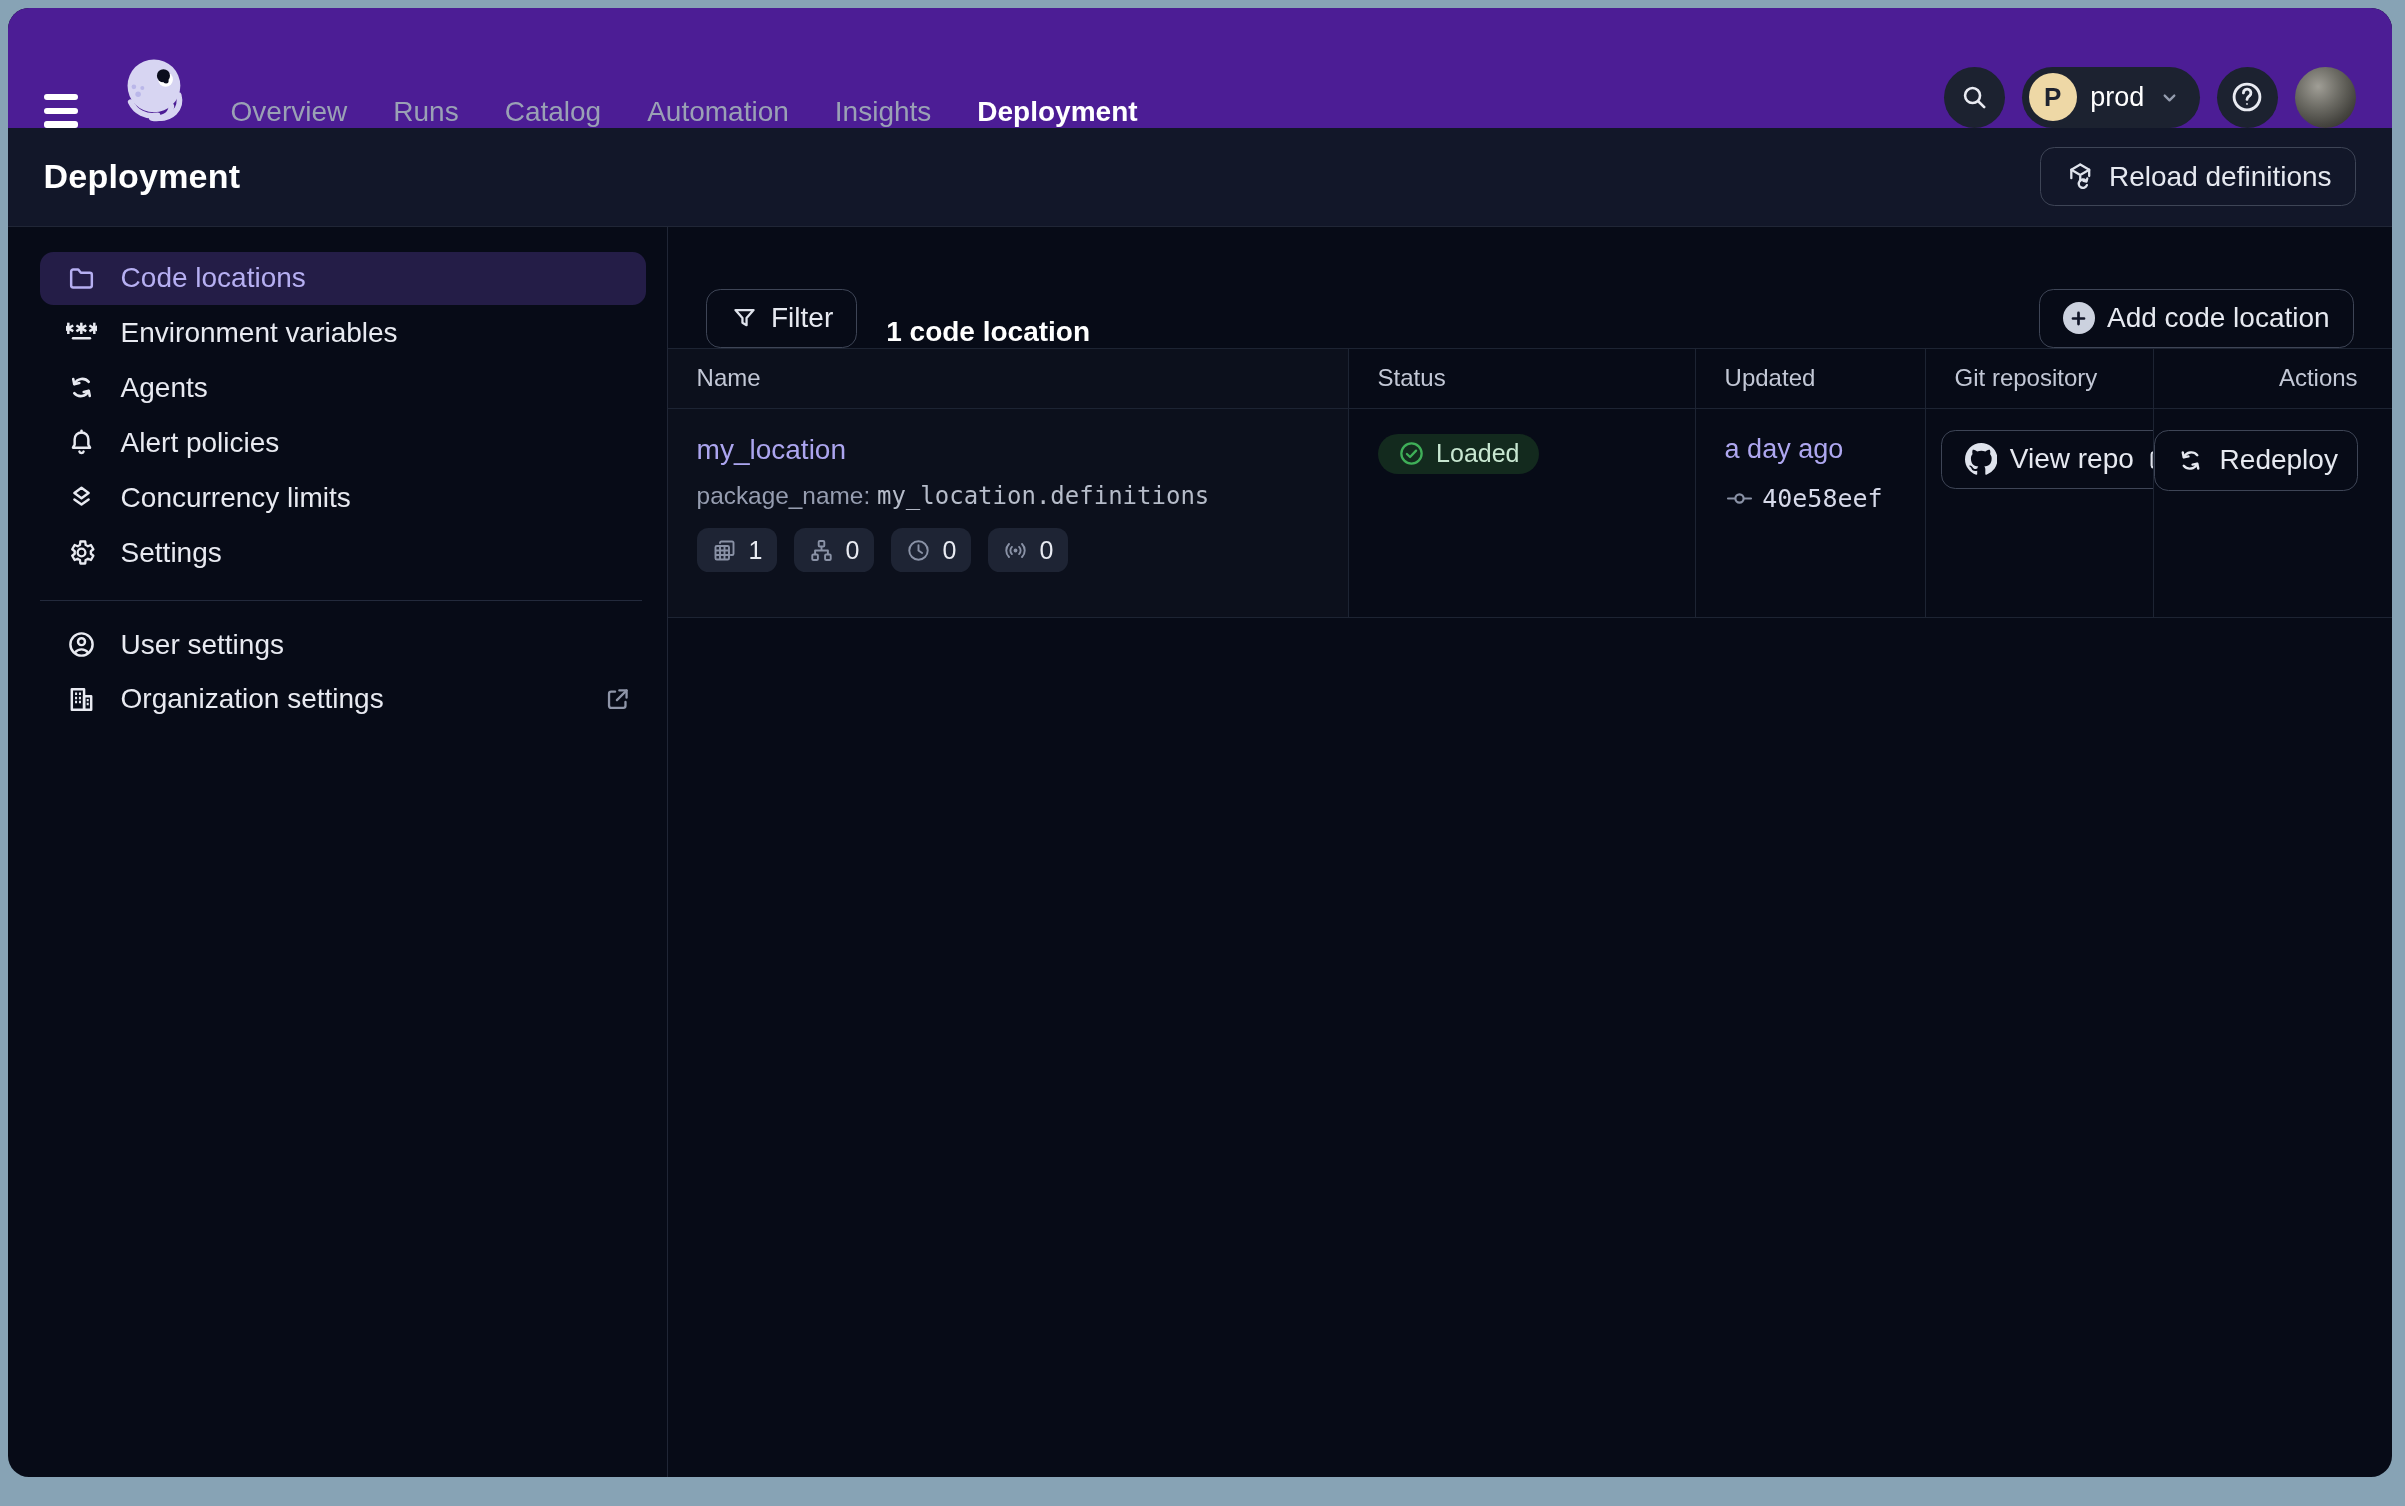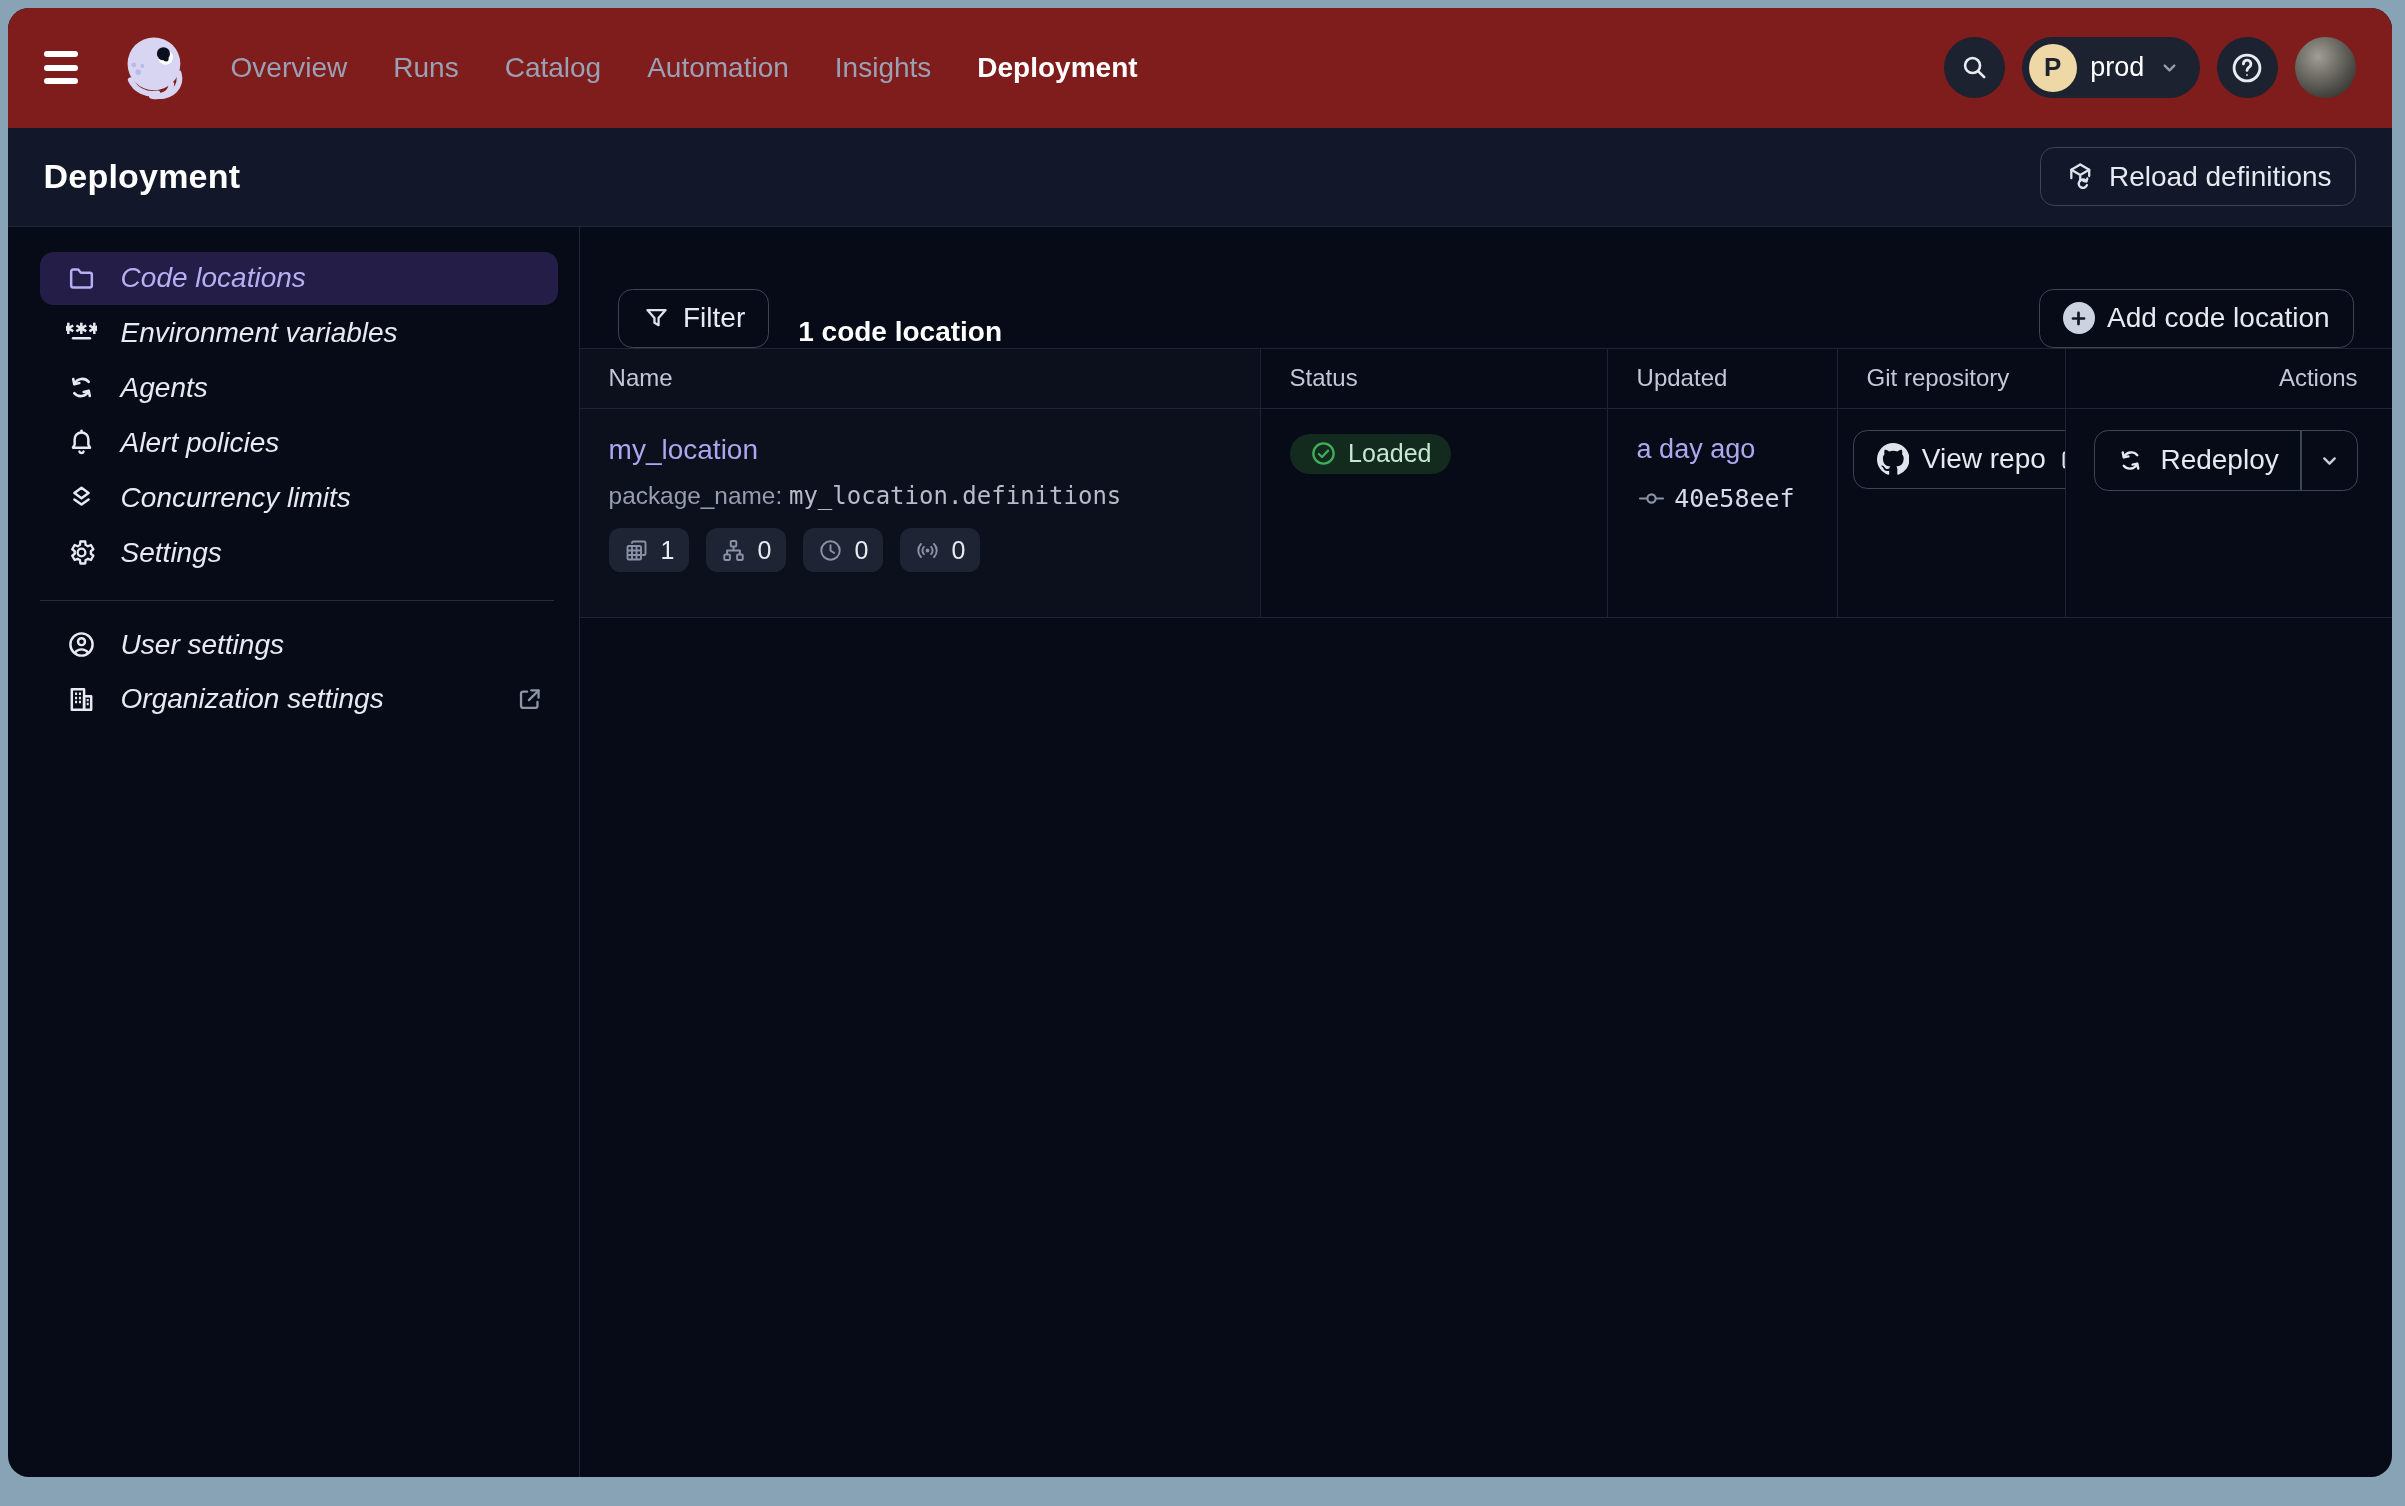--- a/index.html
+++ b/index.html
@@ -9,21 +9,21 @@
     font-family:"Liberation Sans", sans-serif;
     position:relative;overflow:hidden;
     -webkit-font-smoothing:antialiased;
   }
   .page{
     position:absolute;left:7.6px;top:7.6px;right:13.4px;bottom:29px;
     background:#070b17;border-radius:21px;overflow:hidden;
     display:flex;flex-direction:column;
   }
   
-  .topbar{height:120px;flex:0 0 auto;background:#7f1d1d;display:flex;align-items:center;padding:0 36px;}
+  .topbar{height:120px;flex:0 0 auto;background:#4c1d95;display:flex;align-items:flex-end;padding:0 36px;}
   .hamburger{width:44px;display:flex;flex-direction:column;gap:7.6px;cursor:pointer;margin-right:29px;}
   .hamburger span{display:block;width:34px;height:6.2px;border-radius:2.9px;background:#ffffff;}
   .logo{width:76px;height:76px;margin-right:38px;flex:0 0 auto;}
   .nav{display:flex;align-items:center;gap:46px;}
   .nav .nav-item{font-size:28px;color:#9aa1b5;cursor:pointer;white-space:nowrap;}
   .nav .nav-item.active{color:#ffffff;font-weight:700;}
   .top-spacer{flex:1;}
   .top-right{display:flex;align-items:center;gap:17px;}
   .icon-circle{width:61px;height:61px;border-radius:50%;background:#1c2230;display:flex;align-items:center;justify-content:center;color:#e9ebf2;cursor:pointer;flex:0 0 auto;}
   .env-pill{height:61px;border-radius:31px;background:#1c2230;display:flex;align-items:center;gap:13.4px;padding:0 19px 0 6.7px;cursor:pointer;}
@@ -34,21 +34,21 @@
     background:radial-gradient(circle at 38% 32%, #a09e96 0%, #6d6c65 38%, #474641 68%, #26251f 100%);}
   
   .page-head{height:98px;flex:0 0 auto;background:#121729;border-bottom:1.9px solid #202636;display:flex;align-items:center;padding:0 36px;}
   .page-title{font-size:34px;font-weight:700;color:#ffffff;letter-spacing:0.2px;}
   .head-spacer{flex:1;}
   .btn{display:inline-flex;align-items:center;gap:12.4px;height:59px;border:1.9px solid #3e4556;border-radius:14.3px;
        padding:0 23px;background:transparent;color:#e6e9f0;font-size:28px;font-family:inherit;cursor:pointer;white-space:nowrap;}
   .btn .bicon{display:flex;color:#dfe3ec;}
   
   .body{flex:1;display:flex;min-height:0;}
-  .sidebar{width:572px;flex:0 0 auto;border-right:1.9px solid #202636;padding-top:25px;box-sizing:border-box;font-style:italic;}
+  .sidebar{width:660px;flex:0 0 auto;border-right:1.9px solid #202636;padding-top:25px;box-sizing:border-box;}
   .side-item{height:53px;margin:0 21px 1.9px 32.5px;padding-left:25px;display:flex;align-items:center;gap:23px;
              border-radius:13.4px;font-size:28px;color:#e8eaf1;cursor:pointer;}
   .side-item .sicon{display:flex;color:#e8eaf1;width:32.5px;justify-content:center;}
   .side-item.selected{background:#241d47;color:#b6aff2;}
   .side-item.selected .sicon{color:#b6aff2;}
   .side-divider{height:0;border-top:1.9px solid #232a3c;margin:21px 25px 17px 32.5px;}
   .ext-icon{margin-left:auto;margin-right:13.4px;color:#8e95a8;display:flex;}
   
   .main{flex:1;display:flex;flex-direction:column;min-width:0;}
   .toolbar{height:121px;flex:0 0 auto;display:flex;align-items:flex-end;padding:0 38px;}

